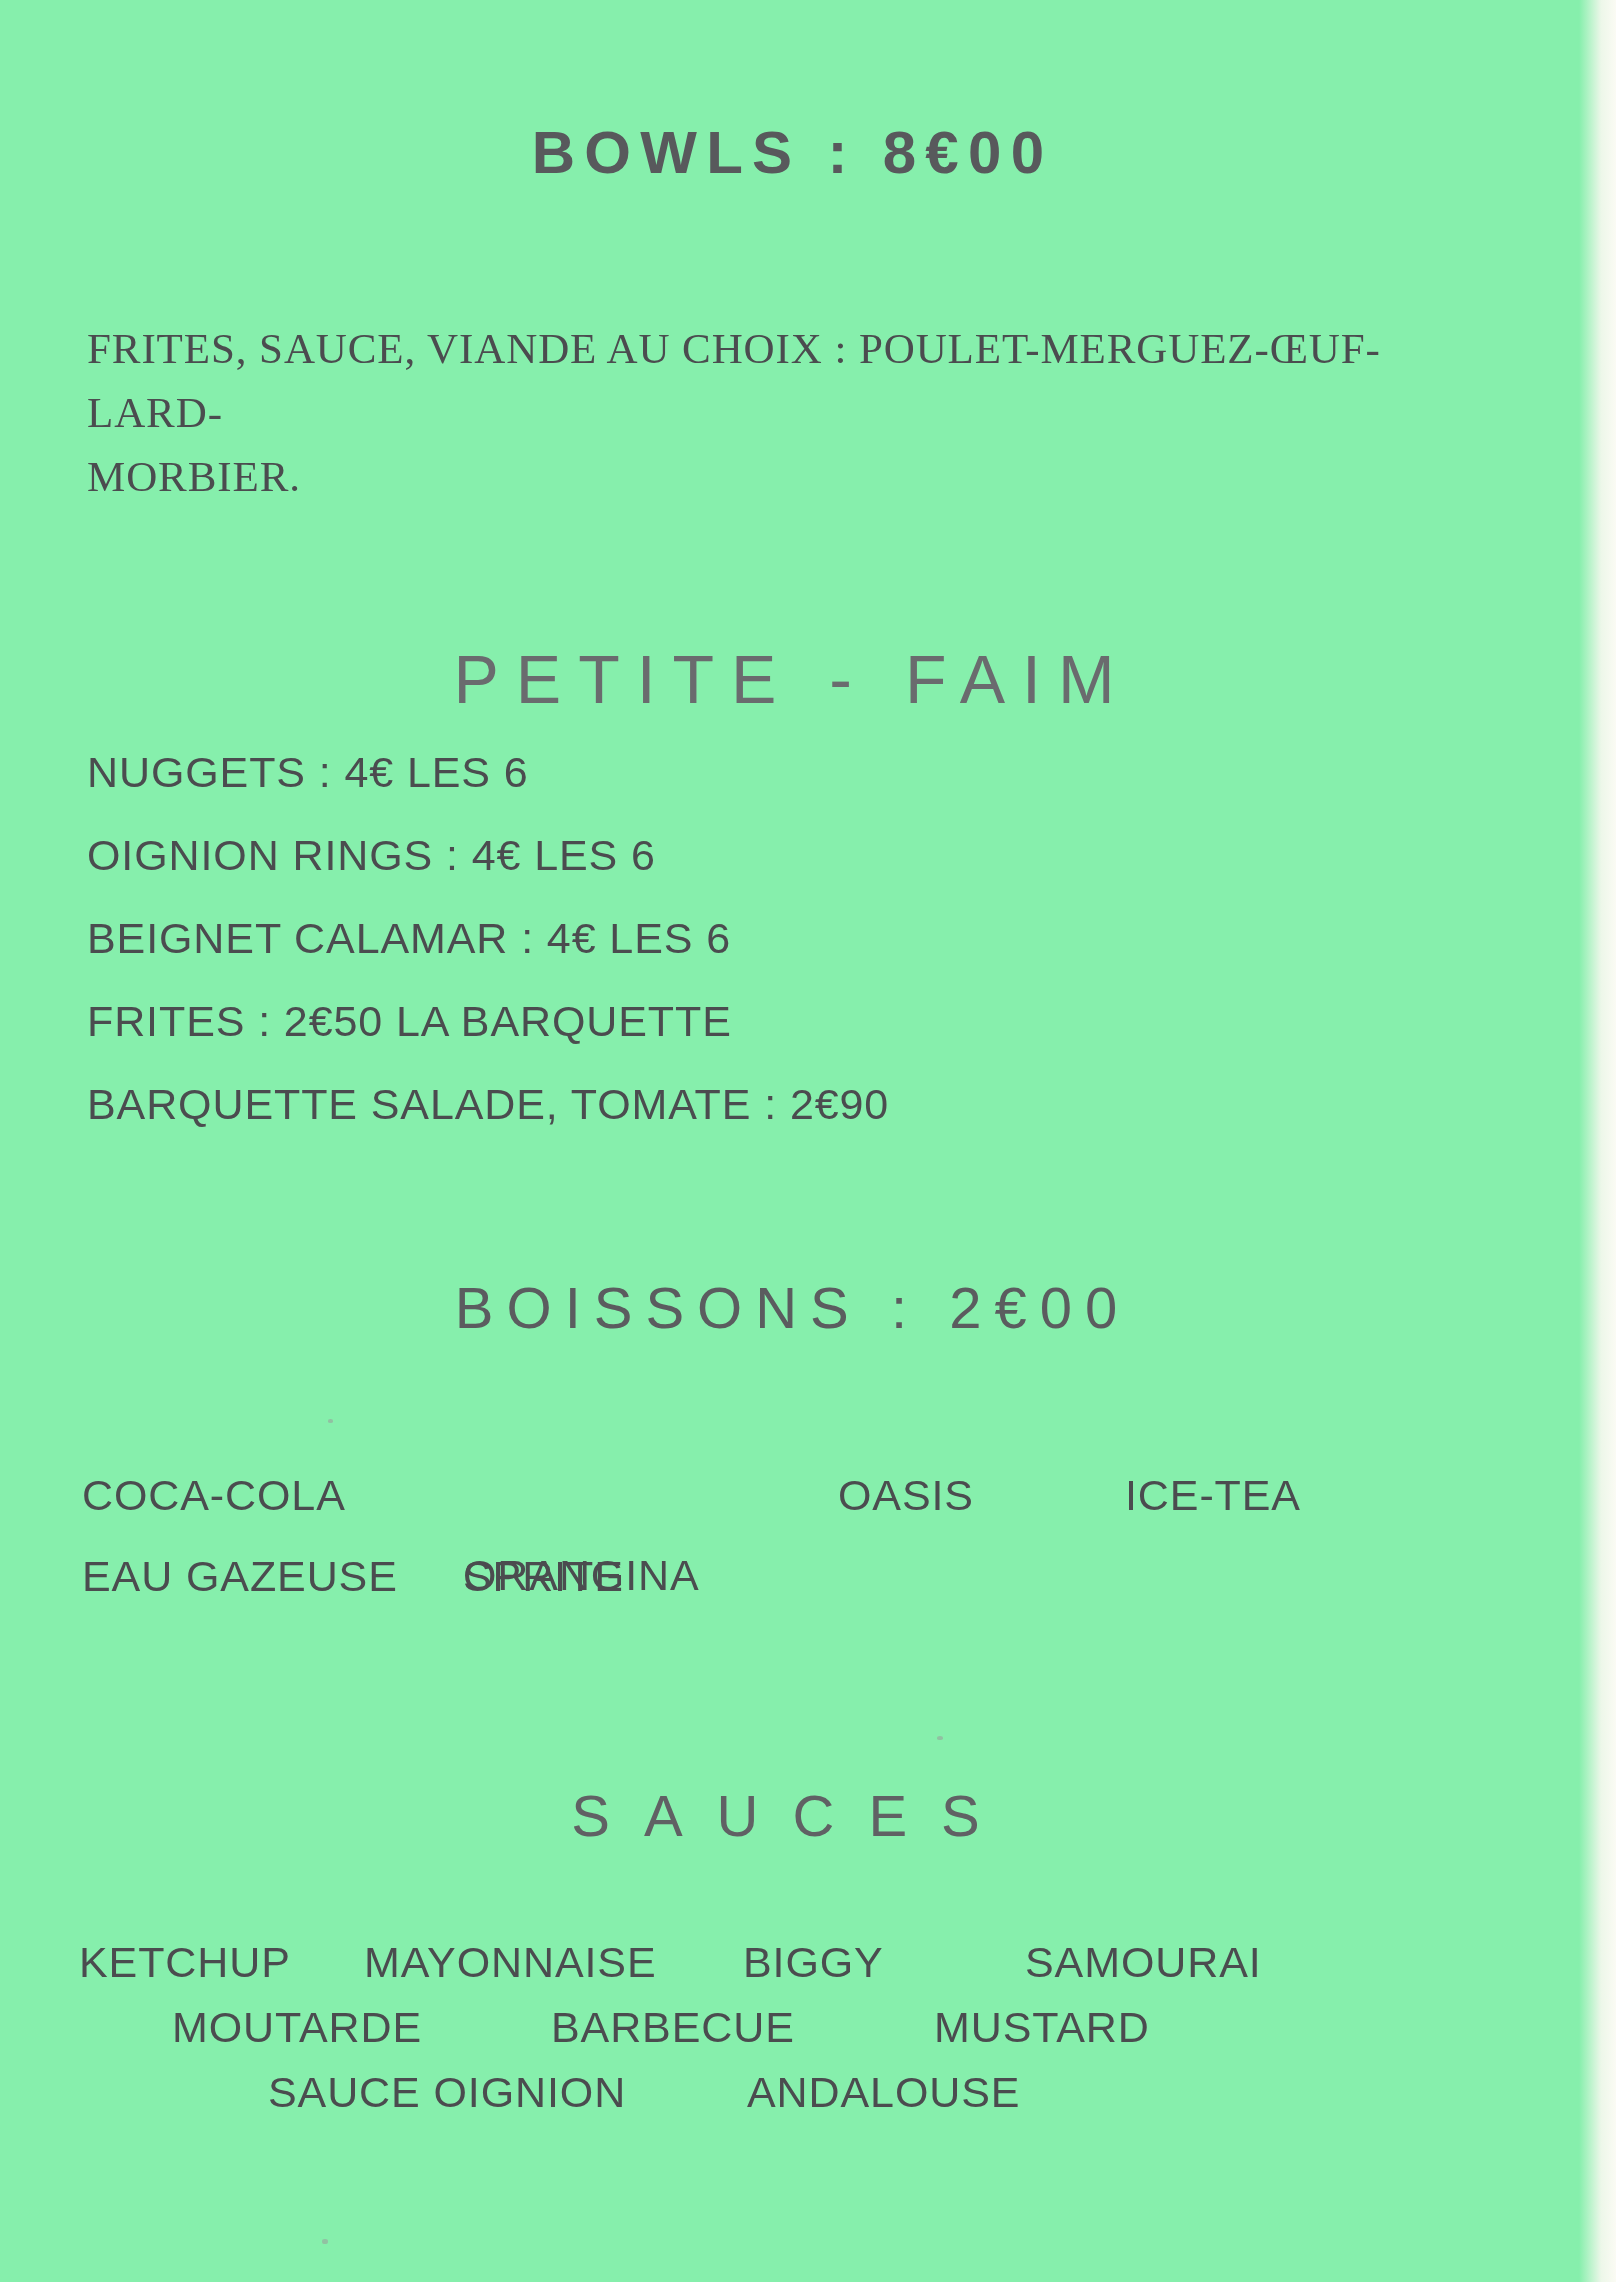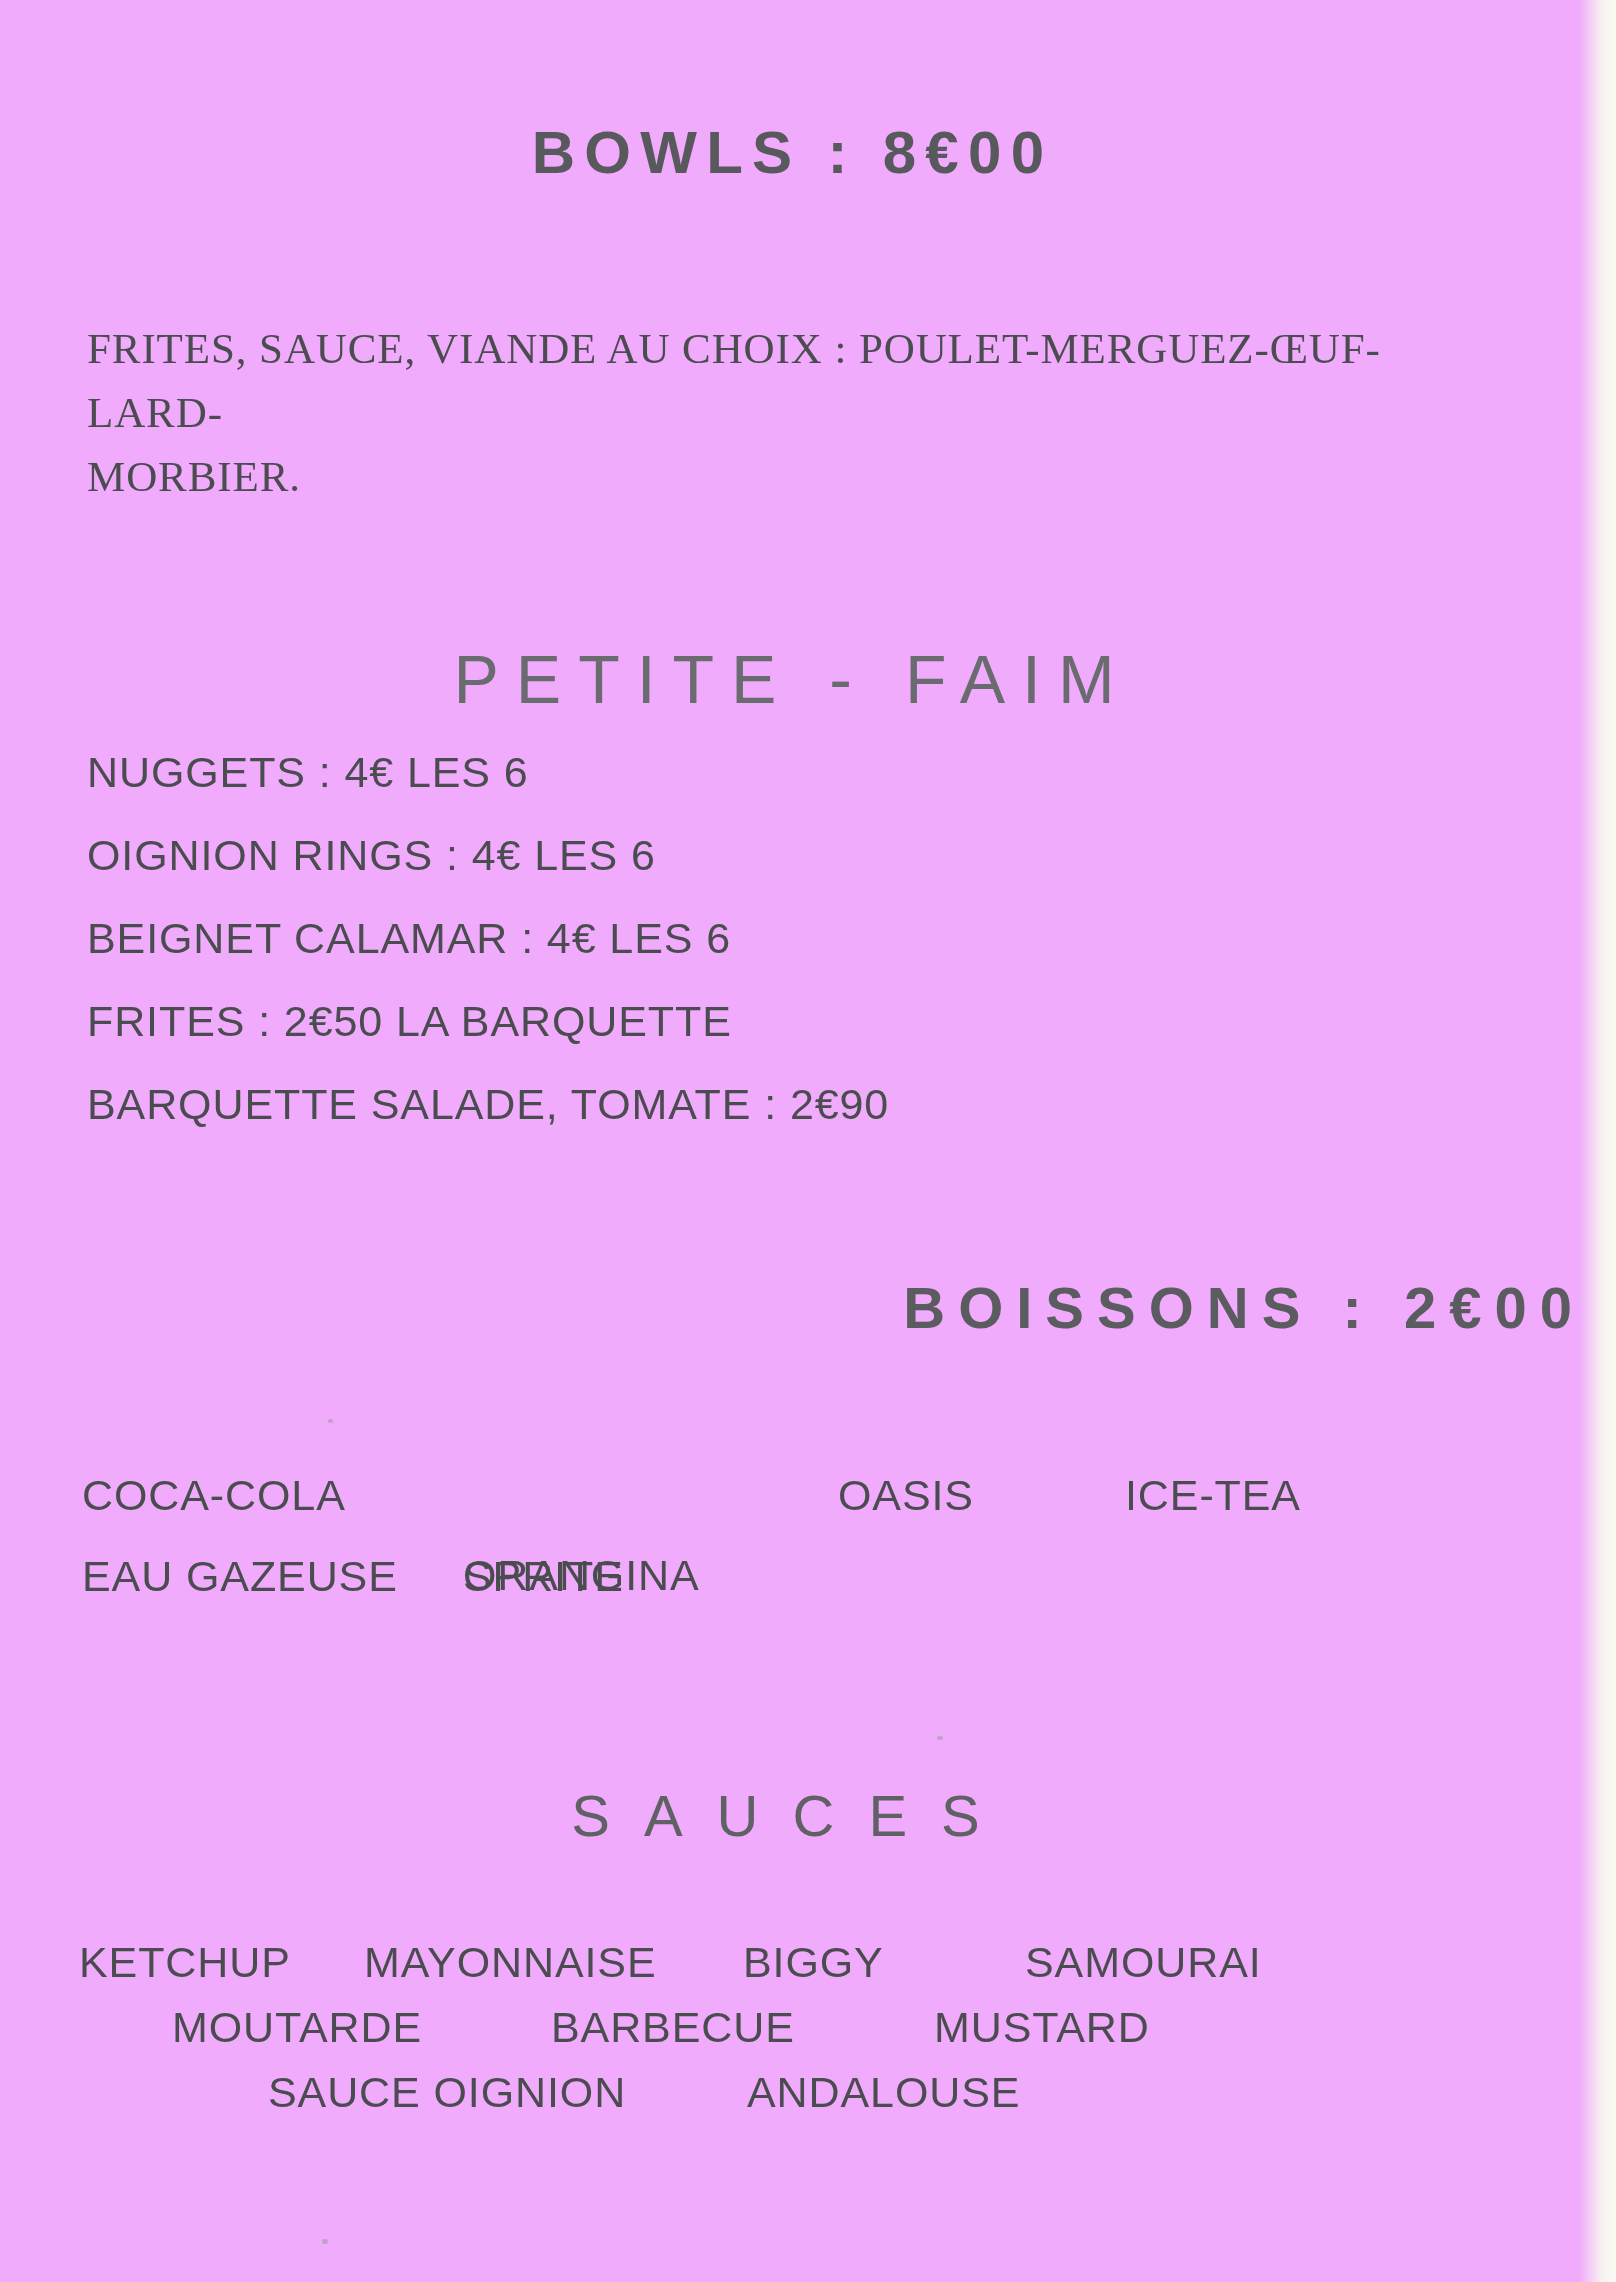--- a/index.html
+++ b/index.html
@@ -6,21 +6,21 @@
     margin: 0;
     padding: 0;
     background: #e8e8e8;
     font-family: "Liberation Sans", sans-serif;
   }
   .page {
     position: relative;
     width: 1616px;
     height: 2282px;
     margin: 0 auto;
-    background: #f0abfc;
+    background: #86efac;
     overflow: hidden;
     color: #4b4c4f;
   }
   
   .scan-edge {
     position: absolute;
     top: 0; right: 0;
     width: 37px; height: 100%;
     background: linear-gradient(to right, rgba(250,250,244,0) 0%, rgba(248,248,240,0.9) 60%, #fbfbf4 100%);
     pointer-events: none;
@@ -49,24 +49,23 @@
   .h-petite {
     top: 645px;
     font-size: 68px;
     font-weight: 400;
     letter-spacing: 17px;
     color: #6a6b6e;
   }
   .h-boissons {
     top: 1279px;
     font-size: 58px;
-    font-weight: 700;
+    font-weight: 400;
     letter-spacing: 13px;
     color: #5b5c5f;
-    text-align: right;
   }
   .h-sauces {
     top: 1753px;
     font-size: 58px;
     font-weight: 400;
     letter-spacing: 34px;
     color: #606164;
     margin-top: 34px;
   }
   .paragraph {

